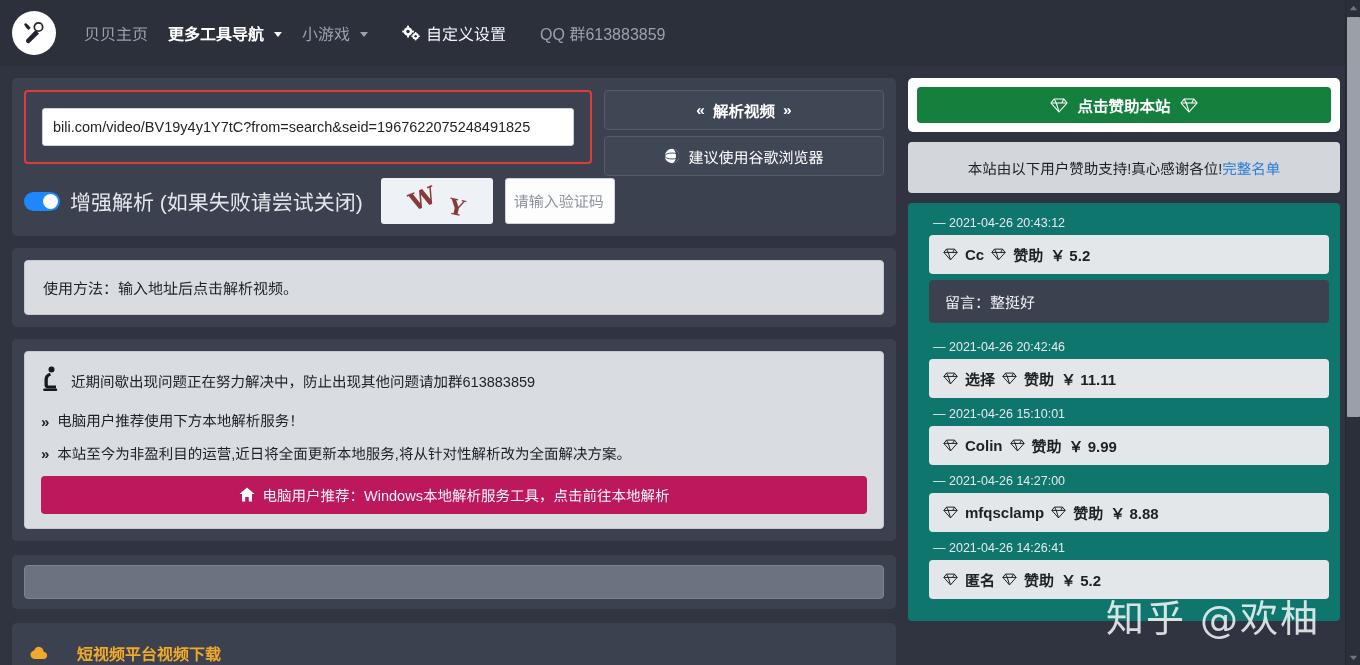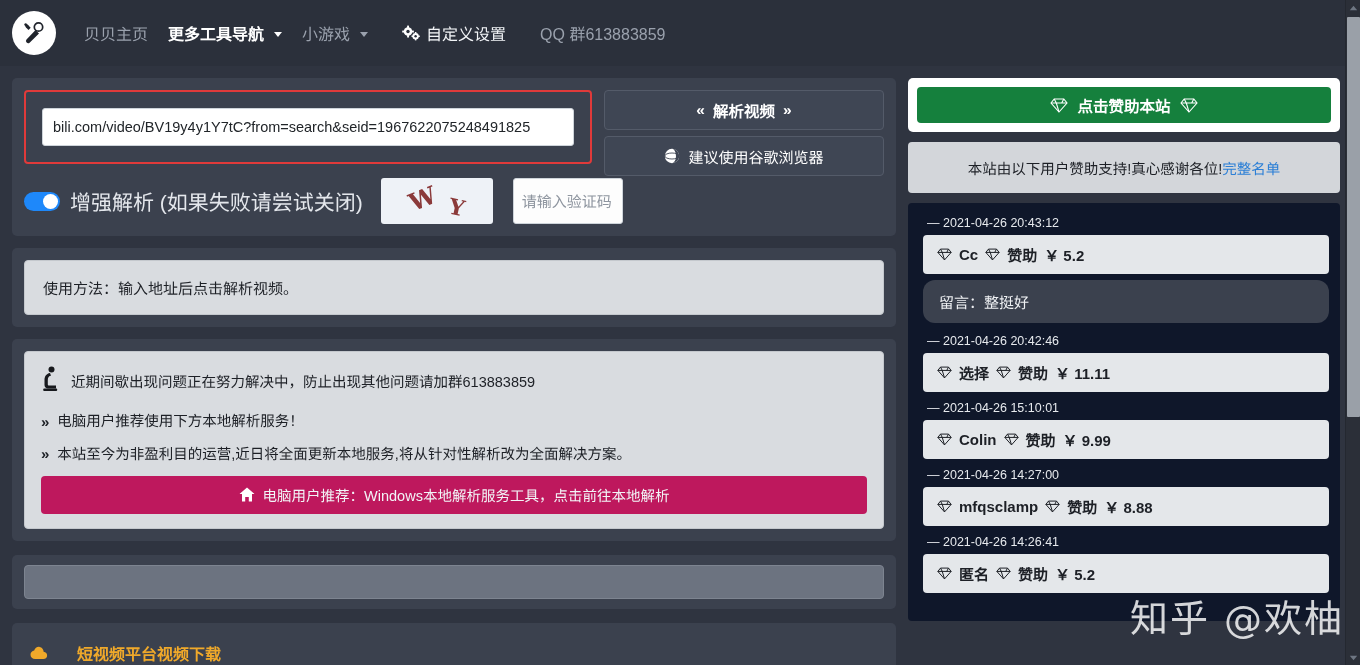--- a/index.html
+++ b/index.html
@@ -156,21 +156,21 @@
     color: #8b3a3a;
     font-weight: bold;
     font-family: "DejaVu Serif", serif;
   }
   .cap-a { left: 28px; top: 6px; font-size: 24px; transform: rotate(-22deg); }
   .cap-b { left: 68px; top: 16px; font-size: 22px; transform: rotate(12deg); }
 
   .captcha-input {
     width: 110px;
     height: 46px;
-    margin-left: 20px;
+    margin-left: 12px;
     border: 1px solid #ced4da;
     border-radius: 3px;
     background: #fdfdfd;
     color: #212529;
     font-size: 15px;
     padding: 0 8px;
     outline: none;
     font-family: "Liberation Sans", sans-serif;
   }
   .captcha-input::placeholder { color: #8e959f; }
@@ -290,24 +290,24 @@
     border-radius: 4px;
     margin-top: 10px;
     padding: 15px 16px;
     color: #1d2026;
     font-size: 14.5px;
     text-align: center;
   }
   .thanks-box a { color: #2b7fd6; text-decoration: none; cursor: pointer; }
 
   .donate-wrap {
-    background: #0f172a;
+    background: #0f766e;
     border-radius: 4px;
     margin-top: 10px;
-    padding: 10px 11px 0 15px;
+    padding: 10px 11px 0 21px;
     height: 418px;
     overflow: hidden;
   }
   .donate-time {
     color: #e6e9ed;
     font-size: 12.5px;
     padding: 3px 2px 5px 4px;
     white-space: nowrap;
   }
   .donate-item {
@@ -317,25 +317,25 @@
     color: #1d2026;
     font-size: 15px;
     font-weight: bold;
     display: flex;
     align-items: center;
     gap: 7px;
     margin-bottom: 6px;
   }
   .donate-msg {
     background: #3b414e;
-    border-radius: 12px;
+    border-radius: 4px;
     padding: 11px 16px;
     color: #eef0f3;
     font-size: 15px;
-    margin-bottom: 8px;
+    margin-bottom: 14px;
   }
 
   .diamond { display: inline-block; vertical-align: middle; }
 
   
   .scrollbar {
     position: absolute;
     top: 0; right: 0;
     width: 15px;
     height: 665px;
@@ -357,21 +357,21 @@
     width: 13px;
     height: 400px;
     background: #9aa0a8;
     border-radius: 1px;
     cursor: pointer;
   }
 
   
   .watermark {
     position: absolute;
-    right: 16px;
+    right: 40px;
     bottom: 22px;
     color: rgba(255,255,255,0.82);
     font-size: 38px;
     letter-spacing: 2px;
     pointer-events: none;
     white-space: nowrap;
     font-family: "DejaVu Sans", sans-serif;
   }
 </style>
 </head>

